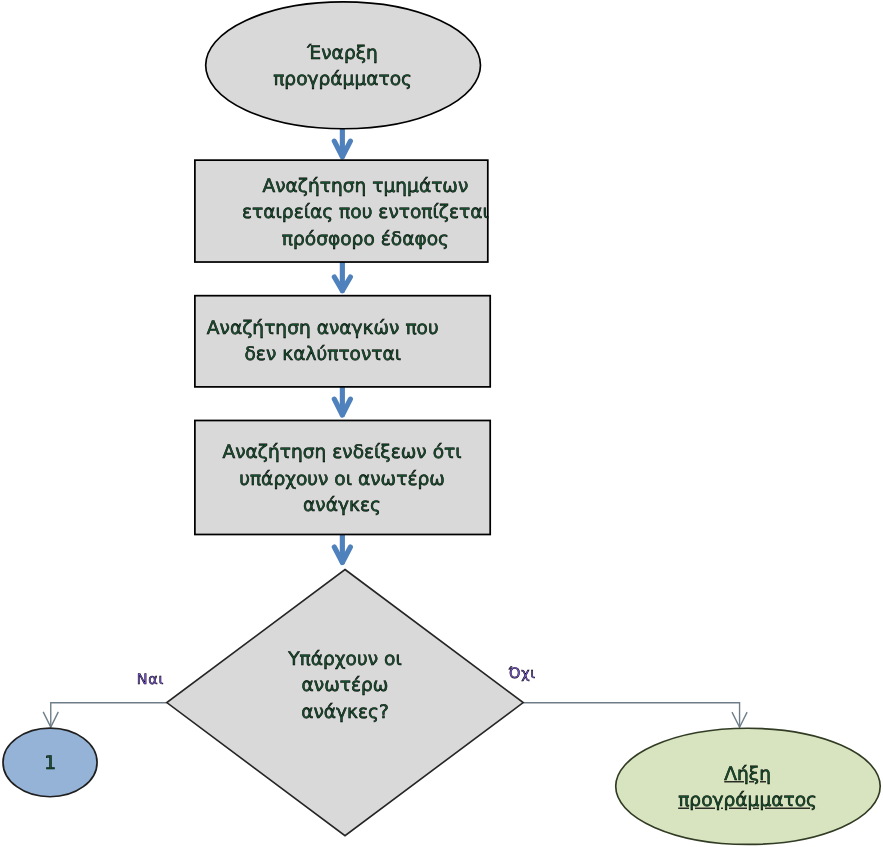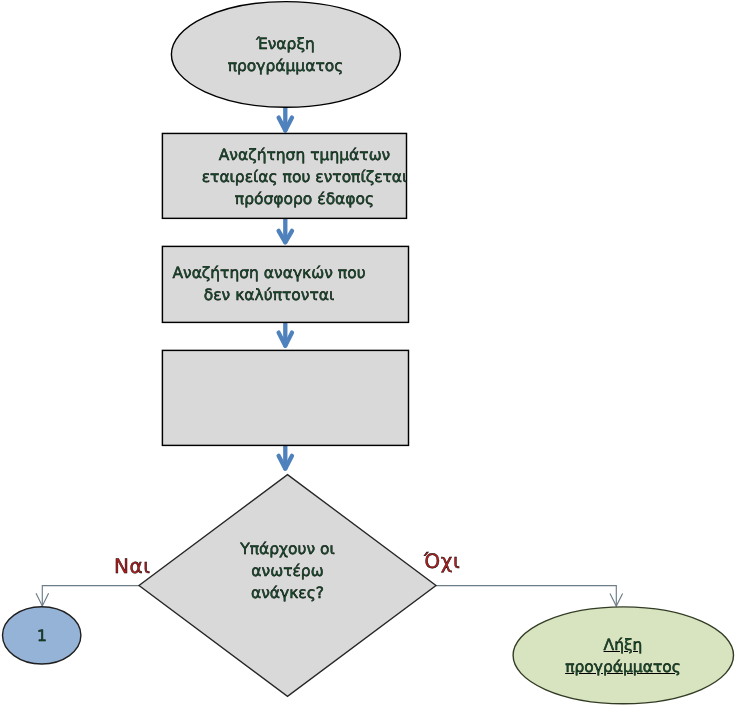--- a/index.html
+++ b/index.html
@@ -4,22 +4,22 @@
 <style>
   html,body{margin:0;padding:0;}
   body{width:736px;height:706px;background:#ffffff;overflow:hidden;
        font-family:"DejaVu Sans",sans-serif;
        -webkit-font-smoothing:antialiased;text-rendering:geometricPrecision;}
   #stage{position:relative;width:736px;height:706px;background:#ffffff;}
   #svgroot{position:absolute;left:0;top:0;width:736px;height:706px;}
   .nodetext{position:absolute;text-align:center;font-weight:400;color:#14532d;
             line-height:22.1px;font-size:15.5px;white-space:pre-line;
             -webkit-text-stroke:0.45px #000000;will-change:transform;}
-  .edgelabel{position:absolute;text-align:left;font-weight:400;color:#b91c1c;
-             line-height:22.1px;font-size:20px;letter-spacing:0.55px;
+  .edgelabel{position:absolute;text-align:left;font-weight:400;color:#8b5cf6;
+             line-height:22.1px;font-size:12px;letter-spacing:0.55px;
              -webkit-text-stroke:0.45px #000000;will-change:transform;}
 </style>
 </head>
 <body>
 
 <div id="stage">
   <svg id="svgroot" viewBox="0 0 736 706" xmlns="http://www.w3.org/2000/svg">
     <g class="blockarrow" stroke="#4f81bd" fill="none" stroke-width="4.3" stroke-linecap="round" stroke-linejoin="round">
       <g>
         <path d="M285.3 104.0 L285.3 130.2"></path>
@@ -69,19 +69,22 @@
   <div class="edgelabel" style="left:113.5px;top:555.0px;width:60px;">Ναι</div>
   <div class="edgelabel" style="left:423.7px;top:549.8px;width:60px;">Όχι</div>
 
   <div class="nodetext" style="left:171px;top:33.0px;width:229px;">Έναρξη
 προγράμματος</div>
   <div class="nodetext" style="left:162px;top:143.7px;width:245px;padding-left:20px;">Αναζήτηση τμημάτων
 εταιρείας που εντοπίζεται
 πρόσφορο έδαφος</div>
   <div class="nodetext" style="left:162px;top:262.2px;width:214px;">Αναζήτηση αναγκών που
 δεν καλύπτονται</div>
+  <div class="nodetext" style="left:162px;top:366.1px;width:246px;">Αναζήτηση ενδείξεων ότι
+υπάρχουν οι ανωτέρω
+ανάγκες</div>
   <div class="nodetext" style="left:200px;top:538px;width:175px;">Υπάρχουν οι
 ανωτέρω
 ανάγκες?</div>
   <div class="nodetext" style="left:1.8px;top:624.9px;width:79.8px;">1</div>
   <div class="nodetext" style="left:513.3px;top:634.2px;width:220px;text-decoration:underline;">Λήξη
 προγράμματος</div>
 </div>
 
 </body></html>

